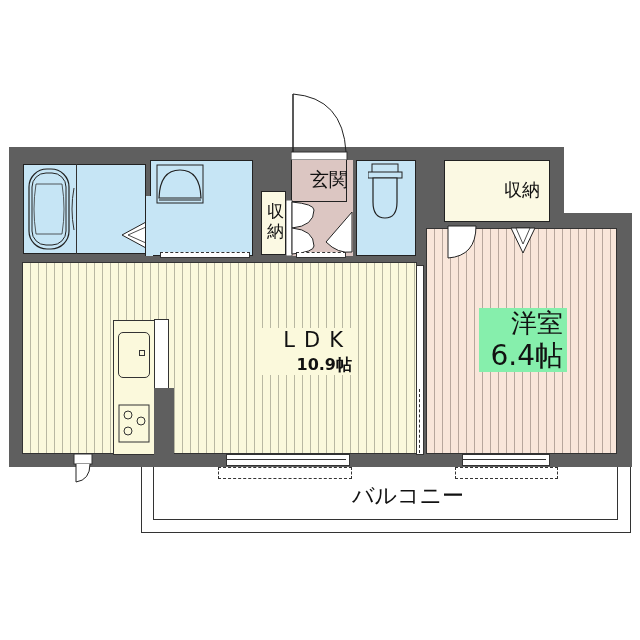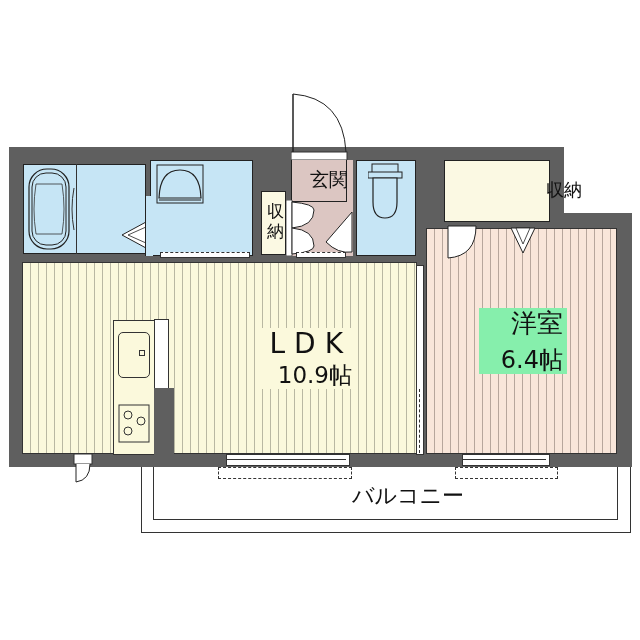--- a/index.html
+++ b/index.html
@@ -75,55 +75,55 @@
 
 <div class="abs" style="left:356px;top:160px;width:60px;height:96px;background:#c6e5f5;border:1px solid #222;"></div>
 <svg class="abs" style="left:368px;top:162px;" width="36" height="60" viewBox="0 0 36 60">
   <rect x="4" y="2" width="26" height="10" fill="#c6e5f5" stroke="#222" stroke-width="1"></rect>
   <rect x="0" y="10" width="34" height="6" fill="#c6e5f5" stroke="#222" stroke-width="1"></rect>
   <path d="M5 16 L5 40 Q5 56 17 56 Q29 56 29 40 L29 16 Z" fill="#c6e5f5" stroke="#222" stroke-width="1.2"></path>
 </svg>
 <div class="abs" style="left:296px;top:252px;width:50px;height:6px;background:#fff;border:1px solid #333;border-top-style:dashed;"></div>
 
 <div class="abs" style="left:444px;top:160px;width:106px;height:62px;background:#fbf9e3;border:1px solid #222;"></div>
-<div class="label" style="left:444px;top:181px;width:96px;font-size:18px;margin-left:42px;">収納</div>
+<div class="label" style="left:444px;top:181px;width:96px;font-size:18px;">収納</div>
 
 <div class="abs ldk-floor" style="left:22px;top:262px;width:395px;height:192px;border:1px solid #333;"></div>
 
 <div class="abs" style="left:113px;top:320px;width:42px;height:135px;background:#fbf9dc;border:1px solid #333;"></div>
 <div class="abs" style="left:118px;top:332px;width:32px;height:46px;background:#fbf9dc;border:1px solid #333;border-radius:5px;"></div>
 <div class="abs" style="left:139px;top:350px;width:6px;height:6px;border:1px solid #333;"></div>
 <svg class="abs" style="left:118px;top:404px;" width="32" height="40" viewBox="0 0 32 40">
   <rect x="1" y="1" width="30" height="37" fill="#fbf9dc" stroke="#333" stroke-width="1"></rect>
   <circle cx="10" cy="11" r="4" fill="none" stroke="#333" stroke-width="1"></circle>
   <circle cx="23" cy="17" r="4" fill="none" stroke="#333" stroke-width="1"></circle>
   <circle cx="10" cy="27" r="4" fill="none" stroke="#333" stroke-width="1"></circle>
 </svg>
 <div class="abs" style="left:154px;top:319px;width:15px;height:70px;background:#fff;border:1px solid #333;"></div>
 <div class="abs wall" style="left:154px;top:388px;width:20px;height:67px;"></div>
 
 <div class="label label-bg" style="left:256px;top:328px;width:92px;">
-  <div style="font-size:28px;letter-spacing:9px;">LDK</div>
-  <div style="font-size:23px;margin-top:6px;">10.9帖</div>
+  <div style="font-size:21px;letter-spacing:9px;">LDK</div>
+  <div style="font-size:16px;margin-top:6px;font-weight:bold;">10.9帖</div>
 </div>
 
 <div class="abs" style="left:416px;top:265px;width:8px;height:190px;background:#fff;border:1px solid #333;"></div>
 <div class="abs" style="left:419px;top:389px;width:2px;height:64px;border-left:1px dashed #333;"></div>
 
 <div class="abs western-floor" style="left:426px;top:228px;width:191px;height:226px;border:1px solid #333;"></div>
 <svg class="abs" style="left:446px;top:224px;" width="34" height="36" viewBox="0 0 34 36">
   <path d="M2 2 L2 34 Q30 32 30 2 Z" fill="#fff" stroke="#222" stroke-width="1"></path>
 </svg>
 <svg class="abs" style="left:508px;top:226px;" width="30" height="30" viewBox="0 0 30 30">
   <polygon points="3,2 27,2 15,27" fill="#fff" stroke="#222" stroke-width="1"></polygon>
   <polygon points="8,2 22,2 15,18" fill="#fff" stroke="#222" stroke-width="0.8"></polygon>
 </svg>
 <div class="label label-bg2" style="left:479px;top:308px;width:80px;">
   <div style="font-size:26px;">洋室</div>
-  <div style="font-size:24px;margin-top:12px;">6.4帖</div>
+  <div style="font-size:28px;margin-top:6px;">6.4帖</div>
 </div>
 
 <div class="abs" style="left:226px;top:454px;width:124px;height:12px;background:#fff;border:1px solid #333;"></div>
 <div class="abs" style="left:226px;top:459px;width:120px;height:1px;background:#333;"></div>
 <div class="abs" style="left:462px;top:454px;width:88px;height:12px;background:#fff;border:1px solid #333;"></div>
 <div class="abs" style="left:462px;top:459px;width:84px;height:1px;background:#333;"></div>
 
 <div class="abs" style="left:218px;top:467px;width:134px;height:12px;border:1px dashed #333;"></div>
 <div class="abs" style="left:455px;top:467px;width:103px;height:12px;border:1px dashed #333;"></div>
 

